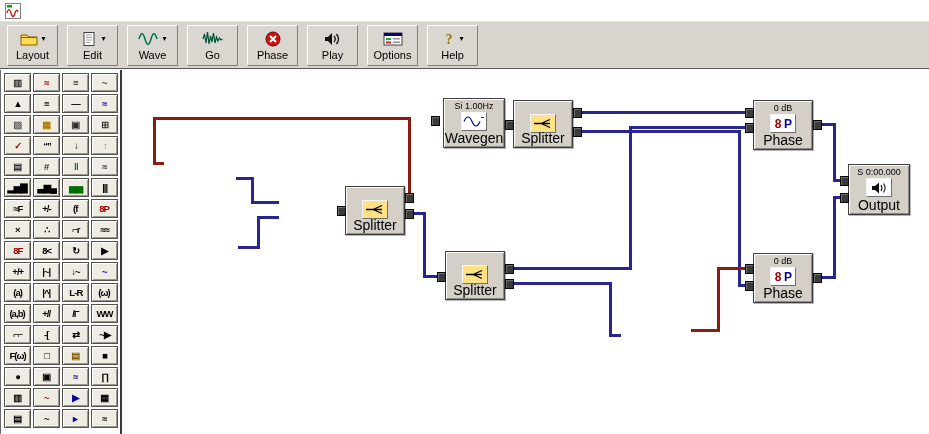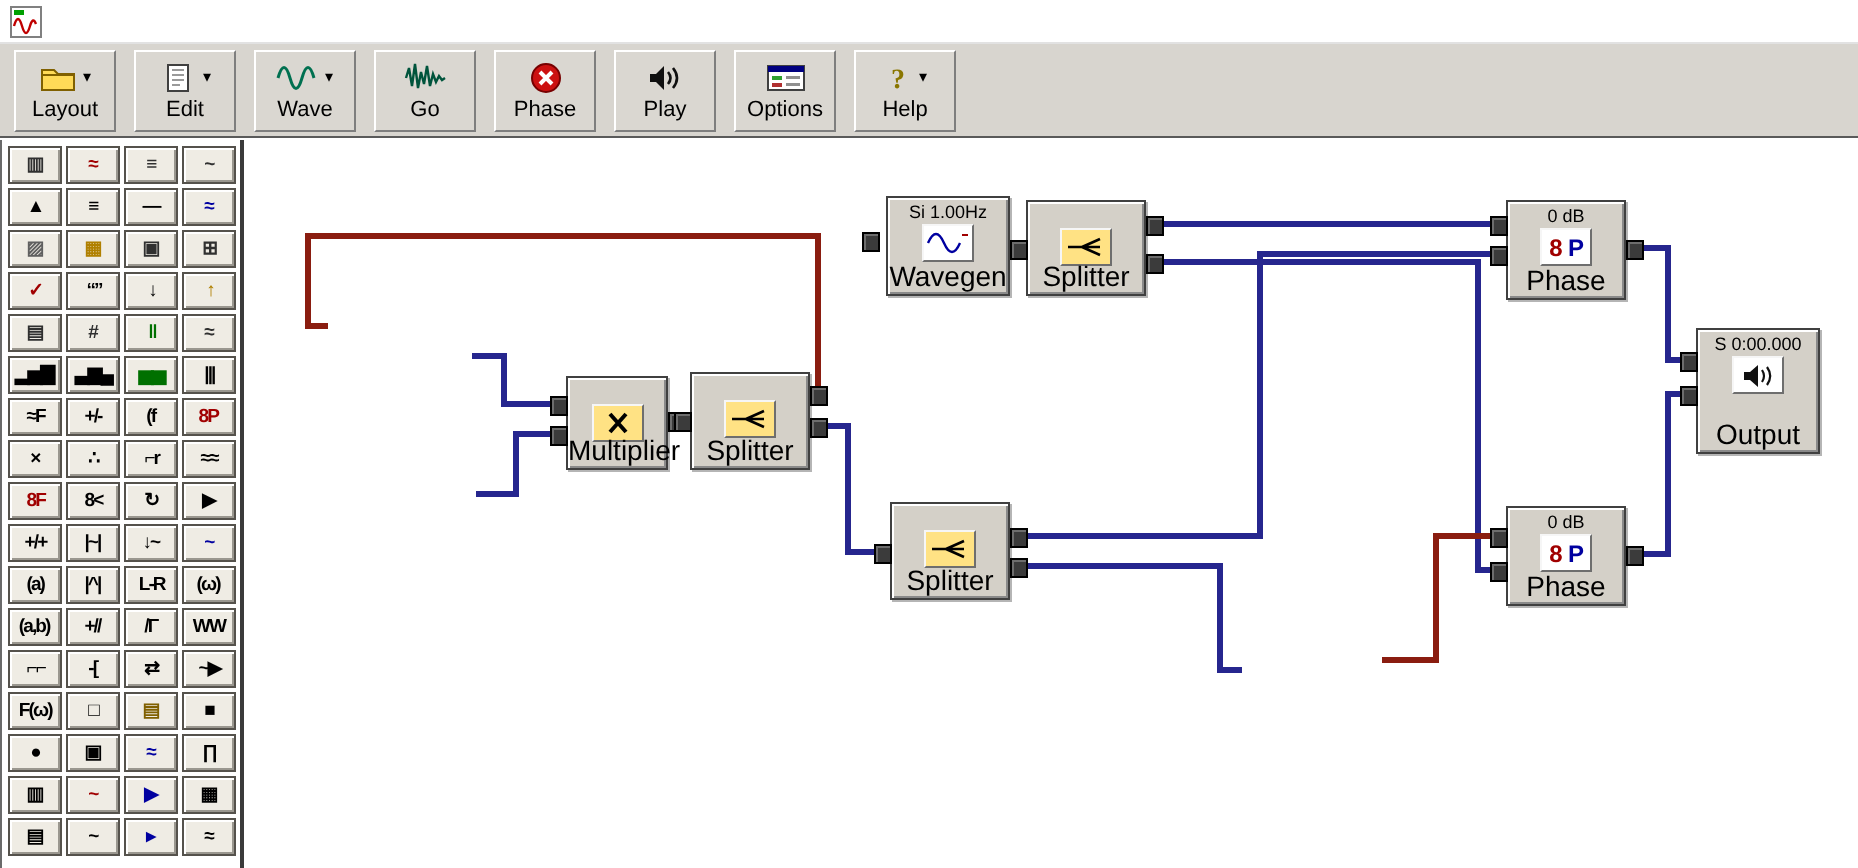--- a/index.html
+++ b/index.html
@@ -89,32 +89,20 @@
         <polyline points="409,213 424,213 424,276 441,276" fill="none" stroke="#26268e" stroke-width="3" shape-rendering="crispEdges"></polyline>
         <polyline points="508,124 514,124" fill="none" stroke="#26268e" stroke-width="3" shape-rendering="crispEdges"></polyline>
         <polyline points="577,112 749,112" fill="none" stroke="#26268e" stroke-width="3" shape-rendering="crispEdges"></polyline>
         <polyline points="577,131 739,131 739,285 749,285" fill="none" stroke="#26268e" stroke-width="3" shape-rendering="crispEdges"></polyline>
         <polyline points="509,268 630,268 630,127 749,127" fill="none" stroke="#26268e" stroke-width="3" shape-rendering="crispEdges"></polyline>
         <polyline points="509,283 610,283 610,335 621,335" fill="none" stroke="#26268e" stroke-width="3" shape-rendering="crispEdges"></polyline>
         <polyline points="691,330 718,330 718,268 749,268" fill="none" stroke="#8a1d10" stroke-width="3" shape-rendering="crispEdges"></polyline>
         <polyline points="817,124 834,124 834,180 844,180" fill="none" stroke="#26268e" stroke-width="3" shape-rendering="crispEdges"></polyline>
         <polyline points="817,277 834,277 834,197 844,197" fill="none" stroke="#26268e" stroke-width="3" shape-rendering="crispEdges"></polyline>
       </svg>
-      <div class="module" style="left: 283px; top: 188px; width: 51px; height: 47px;">
-        <div class="mod-value"></div>
-        <div class="mod-icon-btn" style="background:#ffe284">
-          <svg width="22" height="13" viewBox="0 0 22 13">
-            <path d="M7 2 L15 11 M15 2 L7 11" stroke="#000" stroke-width="2"></path>
-          </svg>
-        </div>
-        <div class="mod-label">Multiplier</div>
-        <div class="pad" style="left: -9px; top: 9px;"></div>
-        <div class="pad" style="left: -9px; top: 24px;"></div>
-        <div class="pad" style="left: 50px; top: 17px;"></div>
-      </div>
       <div class="module" style="left: 345px; top: 186px; width: 60px; height: 49px;">
         <div class="mod-value"></div>
         <div class="mod-icon-btn" style="background:#ffe284">
           <svg width="22" height="13" viewBox="0 0 22 13">
             <path d="M2 6.5 H9 M9 6.5 L18 2.5 M9 6.5 H18 M9 6.5 L18 10.5" fill="none" stroke="#000" stroke-width="1.3"></path>
           </svg>
         </div>
         <div class="mod-label">Splitter</div>
         <div class="pad" style="left: -9px; top: 19px;"></div>
         <div class="pad" style="left: 59px; top: 6px;"></div>
@@ -175,21 +163,21 @@
           <svg width="22" height="13" viewBox="0 0 22 13">
             <text x="6" y="11" text-anchor="middle" font-size="12" font-weight="bold" fill="#a00000" font-family="Liberation Sans, sans-serif">8</text>
             <text x="16" y="11" text-anchor="middle" font-size="12" font-weight="bold" fill="#0000a0" font-family="Liberation Sans, sans-serif">P</text>
           </svg>
         </div>
         <div class="mod-label">Phase</div>
         <div class="pad" style="left: -9px; top: 10px;"></div>
         <div class="pad" style="left: -9px; top: 27px;"></div>
         <div class="pad" style="left: 59px; top: 19px;"></div>
       </div>
-      <div class="module" style="left: 848px; top: 164px; width: 62px; height: 63px;">
+      <div class="module" style="left: 848px; top: 164px; width: 62px; height: 51px;">
         <div class="mod-value">S 0:00.000</div>
         <div class="mod-icon-btn" style="background:#ffffff">
           <svg width="22" height="14" viewBox="0 0 22 14">
             <polygon points="4,5 7,5 11,1.5 11,12.5 7,9 4,9" fill="#101010"></polygon>
             <path d="M13 4 q2 3 0 6 M15.5 2.5 q3.2 4.5 0 9" fill="none" stroke="#101010" stroke-width="1.1"></path>
           </svg>
         </div>
         <div class="mod-label">Output</div>
         <div class="pad" style="left: -9px; top: 11px;"></div>
         <div class="pad" style="left: -9px; top: 28px;"></div>

